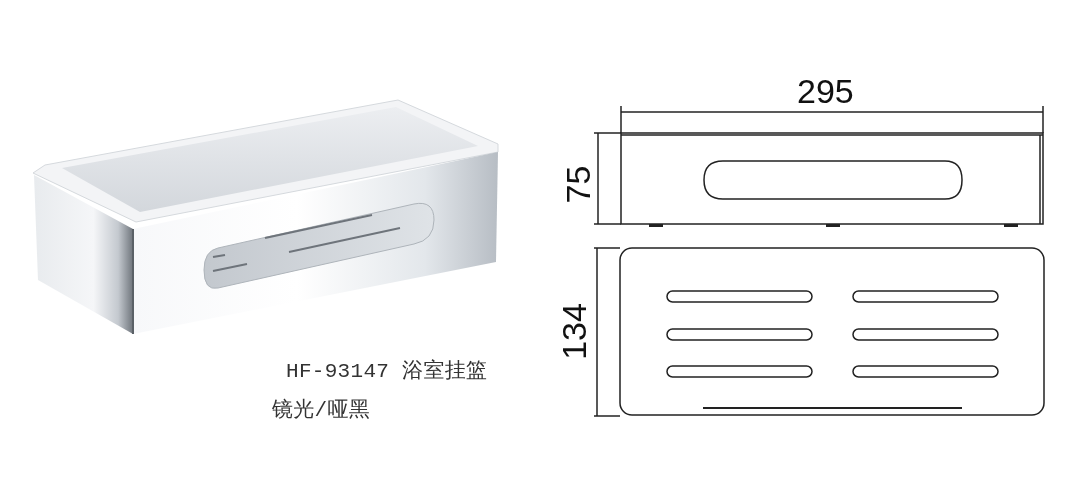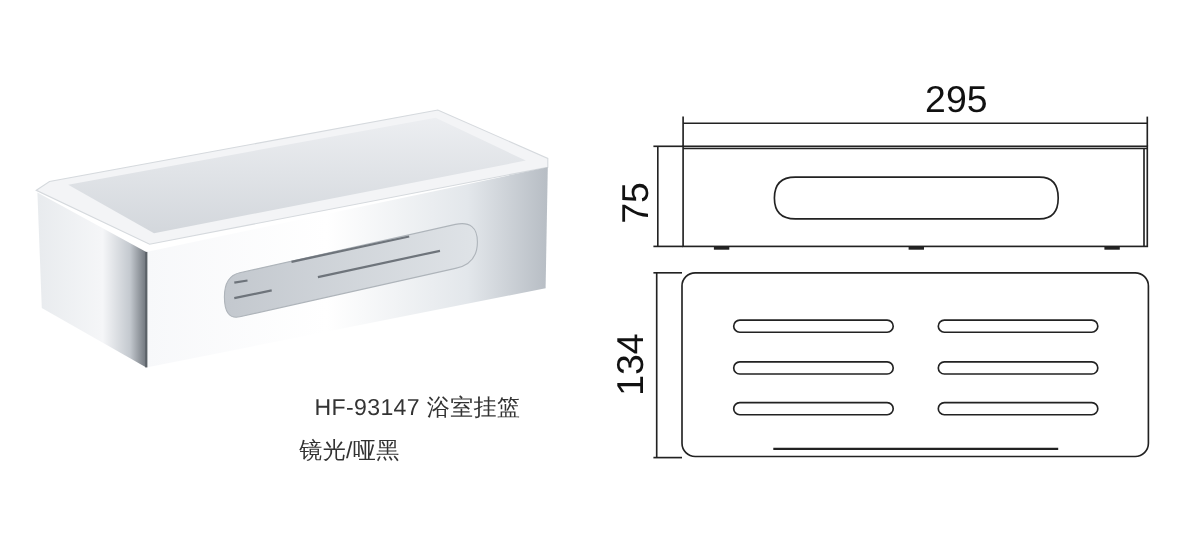--- a/index.html
+++ b/index.html
@@ -1,18 +1,18 @@
 <!DOCTYPE html>
 <html><head>
 <meta charset="utf-8">
 <style>
   html, body { margin:0; padding:0; background:#ffffff; }
   body { width:1080px; height:500px; position:relative; overflow:hidden; font-family:"DejaVu Sans", sans-serif; }
   .abs { position:absolute; }
-  .caption { font-family:Liberation Sans, sans-serif; color:#333; font-size:21px; letter-spacing:0.3px; }
+  .caption { font-family:Liberation Mono, monospace; color:#333; font-size:21px; letter-spacing:0.3px; }
   .dim { font-family:"Liberation Sans", sans-serif; color:#111; font-size:34px; }
   svg { position:absolute; left:0; top:0; }
 </style>
 </head>
 <body>
 
 <div class="abs" style="left:0;top:0;width:540px;height:360px;">
   <svg width="540" height="360" viewBox="0 0 540 360">
     <defs>
       <linearGradient id="front" x1="0" y1="0" x2="1" y2="0">
@@ -90,15 +90,15 @@
       <rect x="667" y="291" width="145" height="11" rx="5.5"></rect>
       <rect x="853" y="291" width="145" height="11" rx="5.5"></rect>
       <rect x="667" y="329" width="145" height="11" rx="5.5"></rect>
       <rect x="853" y="329" width="145" height="11" rx="5.5"></rect>
       <rect x="667" y="366" width="145" height="11" rx="5.5"></rect>
       <rect x="853" y="366" width="145" height="11" rx="5.5"></rect>
     </g>
   </svg>
 </div>
 
-<div class="abs dim" style="left:797px;top:72px;margin-left:44px;">295</div>
+<div class="abs dim" style="left:797px;top:72px;">295</div>
 <div class="abs dim" style="left:560px;top:165px;transform:rotate(-90deg);transform-origin:center;">75</div>
 <div class="abs dim" style="left:546px;top:312px;transform:rotate(-90deg);transform-origin:center;">134</div>
 
 </body></html>

